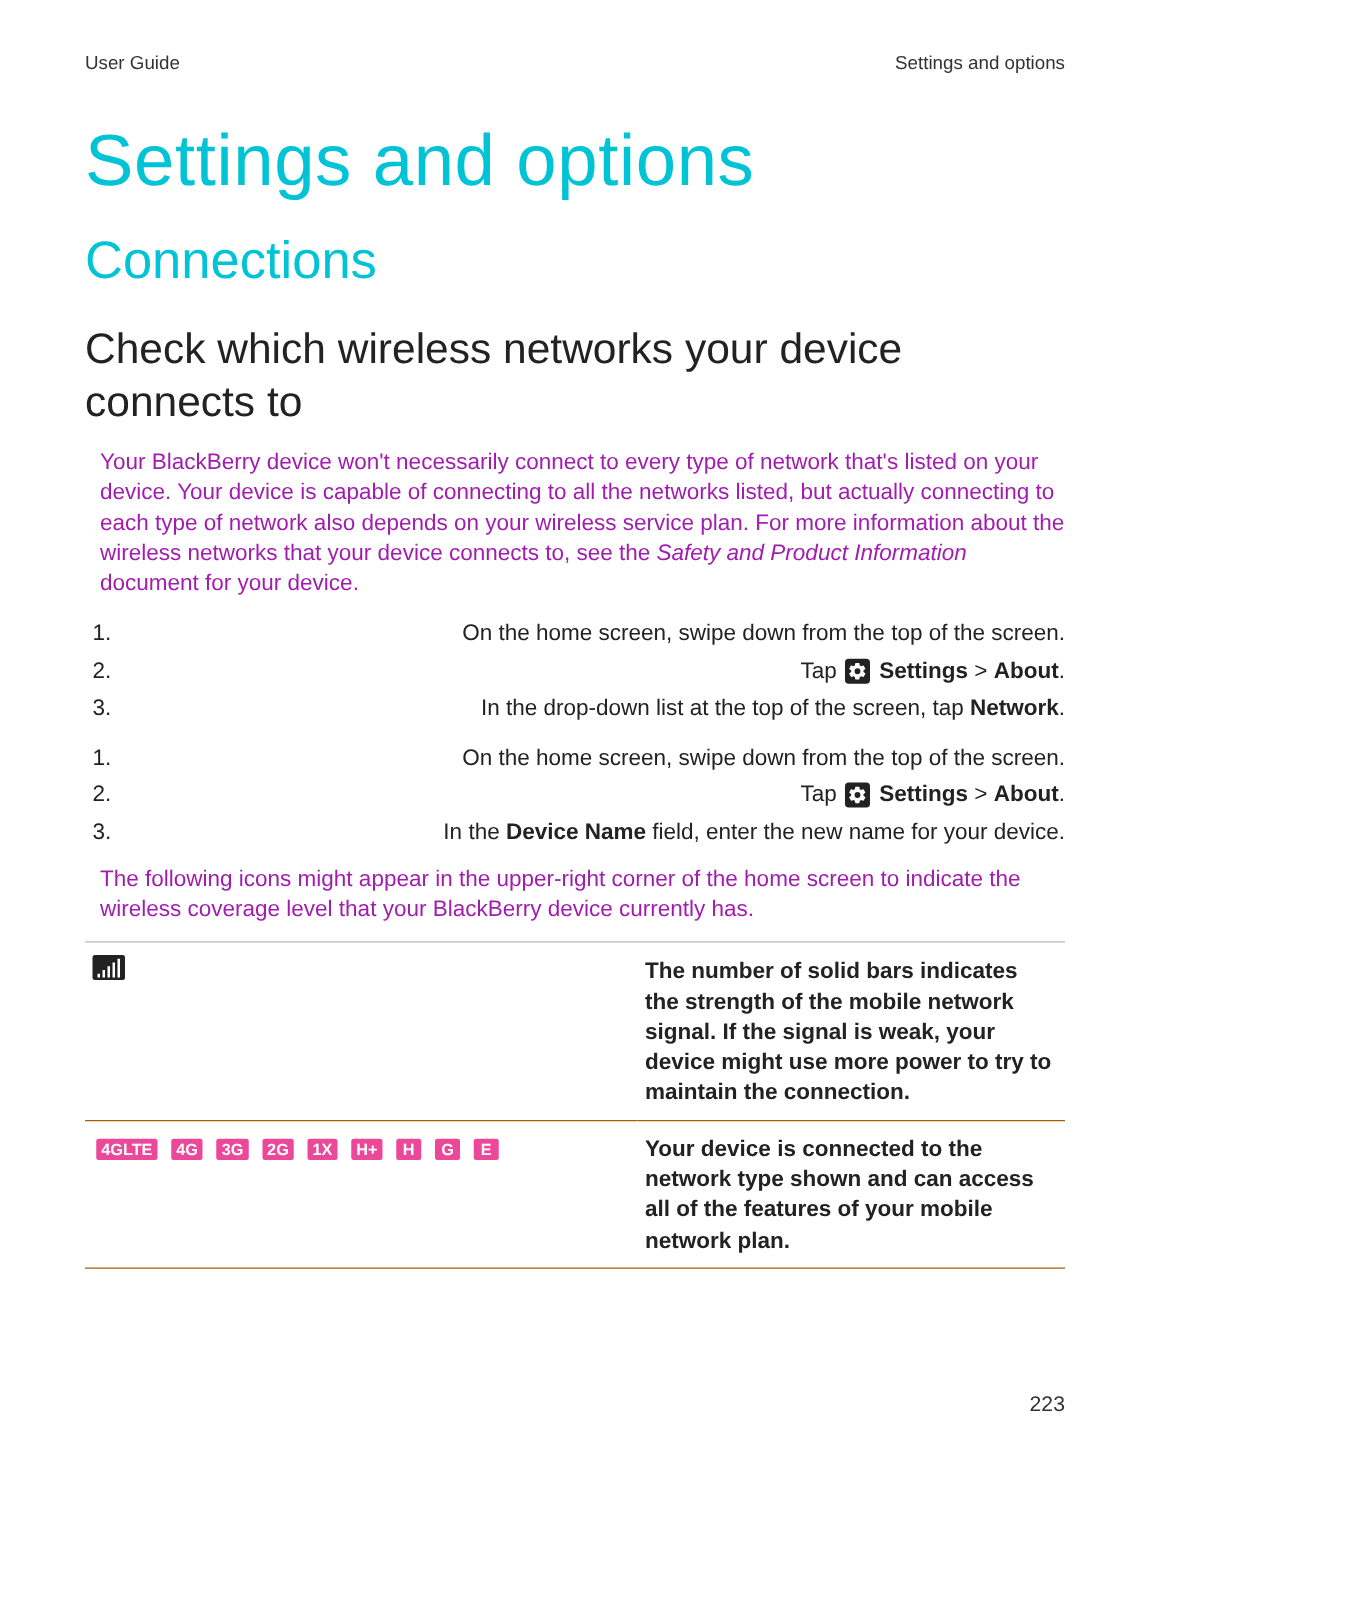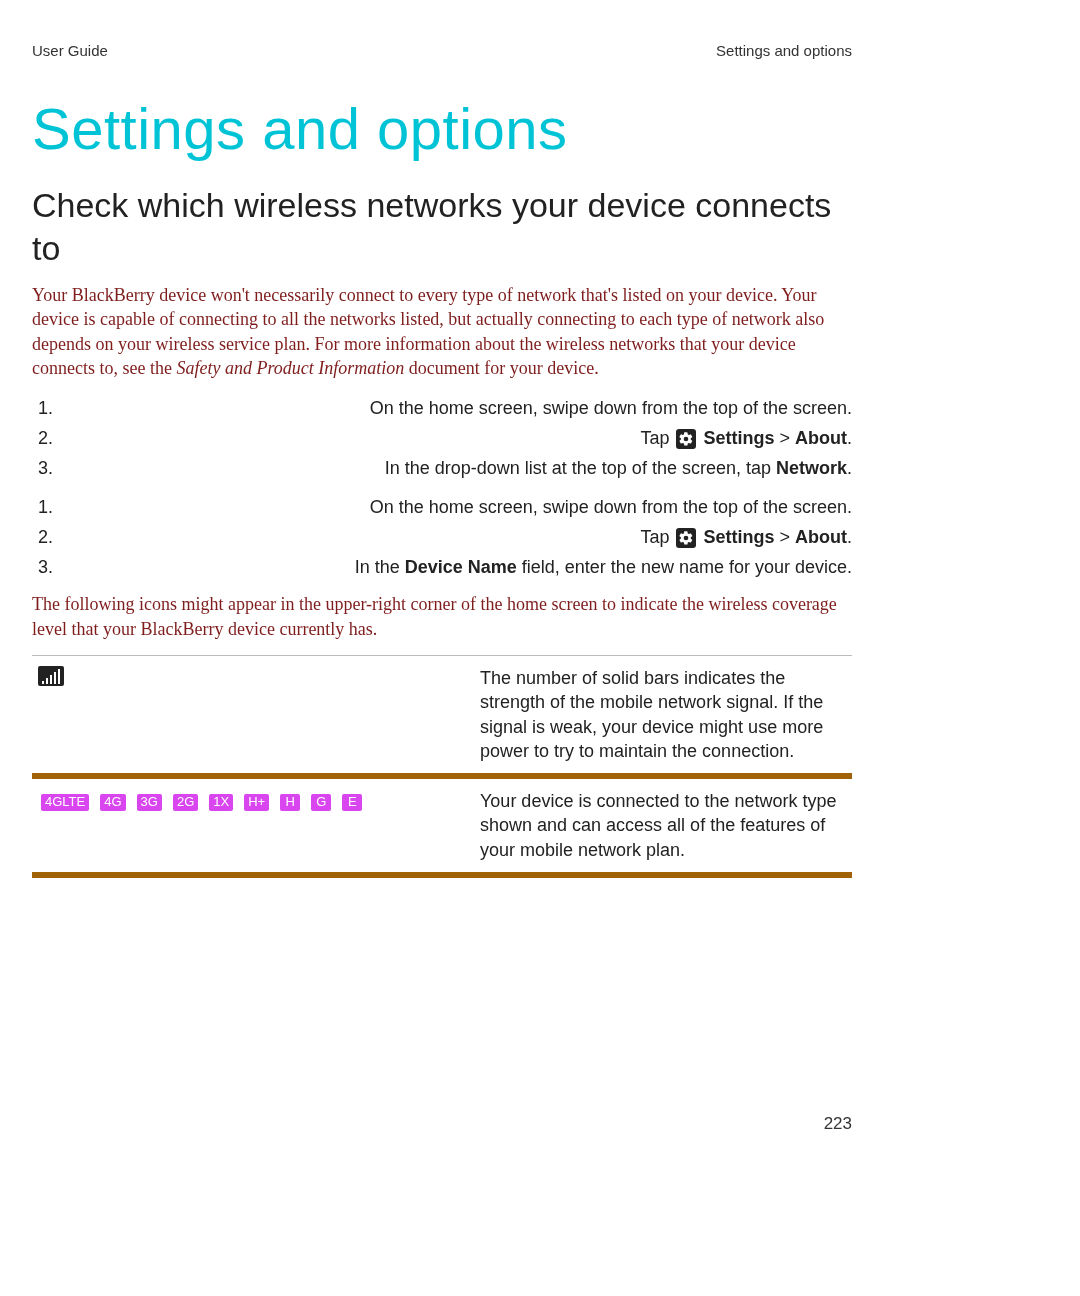--- a/index.html
+++ b/index.html
@@ -7,21 +7,21 @@
     padding: 0;
     background: #fff;
     font-family: "Helvetica Neue", Helvetica, Arial, sans-serif;
     font-stretch: condensed;
     color: #222;
   }
   .page {
     width: 920px;
     height: 1296px;
     box-sizing: border-box;
-    padding: 42px 68px 0 32px;
+    padding: 42px 68px 0 68px;
     position: relative;
   }
   .running-header {
     display: flex;
     justify-content: space-between;
     font-size: 15px;
     color: #333;
     margin-bottom: 36px;
   }
   h1.title {
@@ -40,43 +40,42 @@
   h3.subsection {
     font-size: 34px;
     font-weight: 400;
     color: #222;
     margin: 18px 0 14px 0;
     line-height: 1.25;
   }
   p.body {
     font-size: 18px;
     line-height: 1.35;
-    margin: 0 0 14px 0;
-    color: #7f1d1d;
-    font-family: Liberation Serif, serif;
+    margin: 0 0 14px 12px;
+    color: #a21caf;
   }
   .italic { font-style: italic; }
   ol.steps {
     margin: 0 0 10px 0;
     padding: 0 0 0 26px;
     font-size: 18px;
     line-height: 1.65;
     color: #222;
     text-align: right;
   }
   ol.steps li {
     padding-left: 14px;
     margin-bottom: 0px;
   }
   .bold { font-weight: 700; }
   .icon-box {
     display: inline-flex;
     align-items: center;
     justify-content: center;
-    background: #d946ef;
+    background: #ec4899;
     color: #fff;
     font-size: 13px;
     line-height: 1;
     padding: 1px 4px 2px 4px;
     border-radius: 2px;
     margin: 0 3px;
     vertical-align: middle;
     min-width: 12px;
     min-height: 14px;
     text-align: center;
@@ -111,24 +110,25 @@
     margin:0 1px;
   }
   table.icons {
     width: 100%;
     border-collapse: collapse;
     font-size: 18px;
     margin-top: 4px;
   }
   table.icons td {
     border-top: 1px solid #bbb;
-    border-bottom: 6px solid #a16207;
+    border-bottom: 1px solid #a16207;
     padding: 10px 6px;
     vertical-align: top;
     line-height: 1.35;
+    font-weight: bold;
   }
   table.icons td.left { width: 430px; }
   .page-number {
     position: absolute;
     bottom: 162px;
     right: 68px;
     font-size: 17px;
     color: #333;
   }
 </style>
@@ -137,20 +137,21 @@
 
 <div class="page">
 
   <div class="running-header">
     <span>User Guide</span>
     <span>Settings and options</span>
   </div>
 
   <h1 class="title">Settings and options</h1>
 
+  <h2 class="section">Connections</h2>
 
   <h3 class="subsection">Check which wireless networks your device connects to</h3>
 
   <p class="body">
     <span>Your BlackBerry device won't necessarily connect to every type of network that's listed on your device. Your device is capable of connecting to all the networks listed, but actually connecting to each type of network also depends on your wireless service plan. For more information about the wireless networks that your device connects to, see the </span><span class="italic">Safety and Product Information</span><span> document for your device.</span>
   </p>
 
   <ol class="steps">
     <li><span>On the home screen, swipe down from the top of the screen.</span></li>
     <li>

